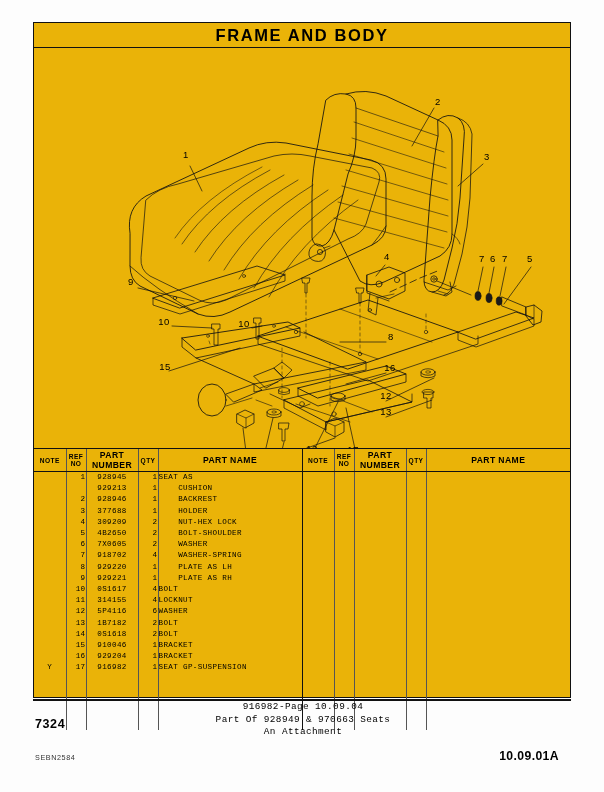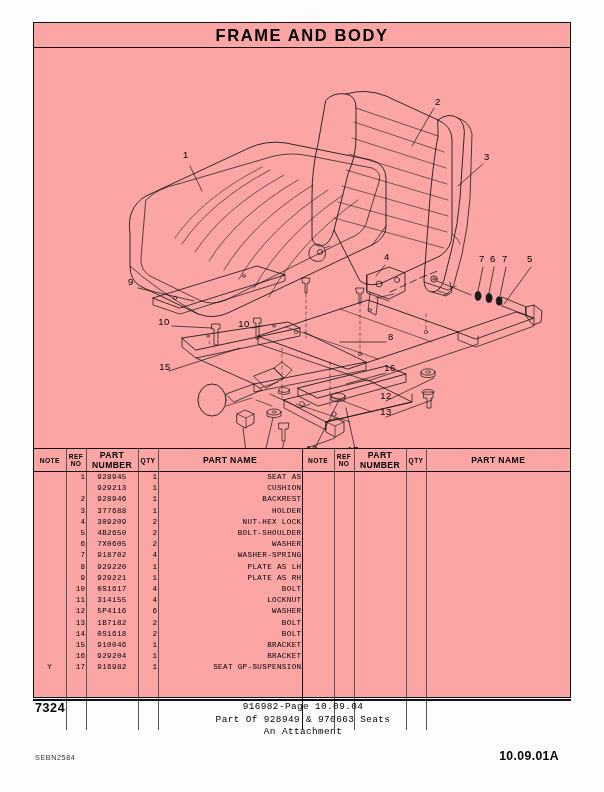--- a/index.html
+++ b/index.html
@@ -24,21 +24,21 @@
     width: 604px; height: 792px;
     background: #fdfdfd;
   }
 
   #sheet {
     position: absolute;
     left: 33px; top: 22px;
     width: 538px; height: 676px;
     border: 1.6px solid #111;
     box-sizing: border-box;
-    background: #fca5a5;
+    background: #eab308;
   }
 
   
   #title-bar {
     position: absolute;
     left: 0; top: 0;
     width: 100%;
     height: 25px;
     border-bottom: 1.6px solid #111;
     box-sizing: border-box;
@@ -115,21 +115,21 @@
     height: 11.2px;
     font-size: 7.6px;
     letter-spacing: 0.35px;
     line-height: 11.2px;
     white-space: pre;
   }
   td.c-note { text-align: center; }
   td.c-ref  { text-align: right; padding-right: 1px; }
   td.c-pn   { text-align: center; }
   td.c-qty  { text-align: right; padding-right: 1.5px; }
-  td.c-name { padding-left: 2px; text-align: right; }
+  td.c-name { padding-left: 2px; }
 
   .mid-split { border-left: 1.3px solid #111 !important; }
 
   
   #note-band {
     position: absolute;
     left: 0; top: 640px;
     width: 536px; height: 36px;
     border-top: 1.2px solid #111;
     box-sizing: border-box;
@@ -158,21 +158,21 @@
     border-top: 2px solid #111;
   }
   #footer {
     position: absolute;
     left: 33px; top: 701px;
     width: 538px;
     height: 50px;
   }
   #page-code {
     position: absolute;
-    left: 2px; top: 0px;
+    left: 2px; top: 16px;
     font-family: "Liberation Sans", sans-serif;
     font-size: 12.5px;
     font-weight: bold;
     letter-spacing: 0.6px;
   }
   #footer-center {
     position: absolute;
     left: 100px; top: 0px;
     width: 340px;
     text-align: center;

